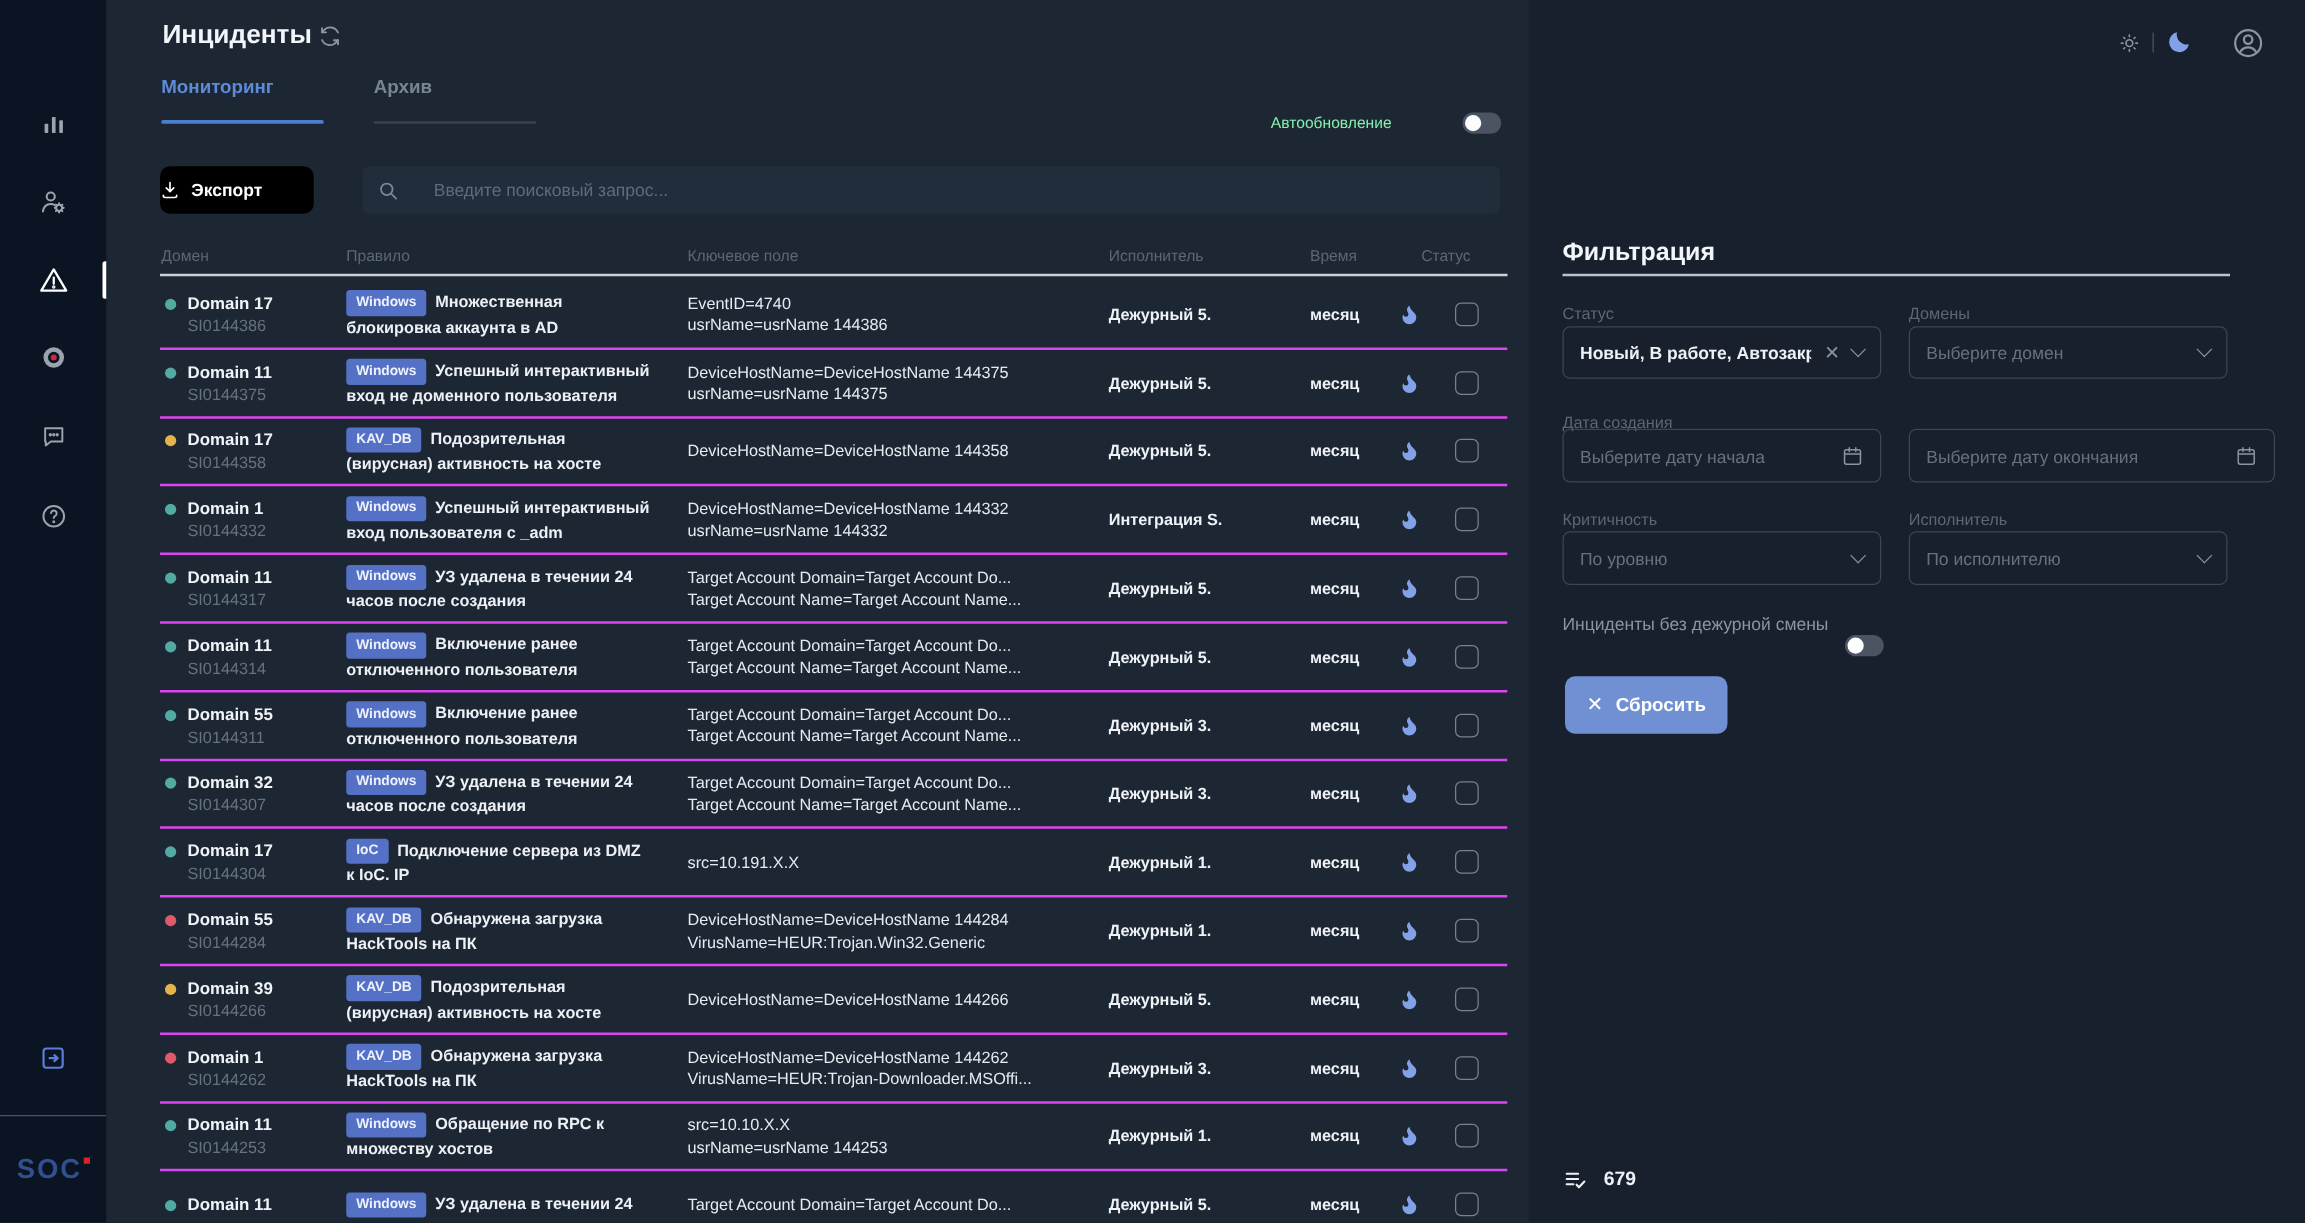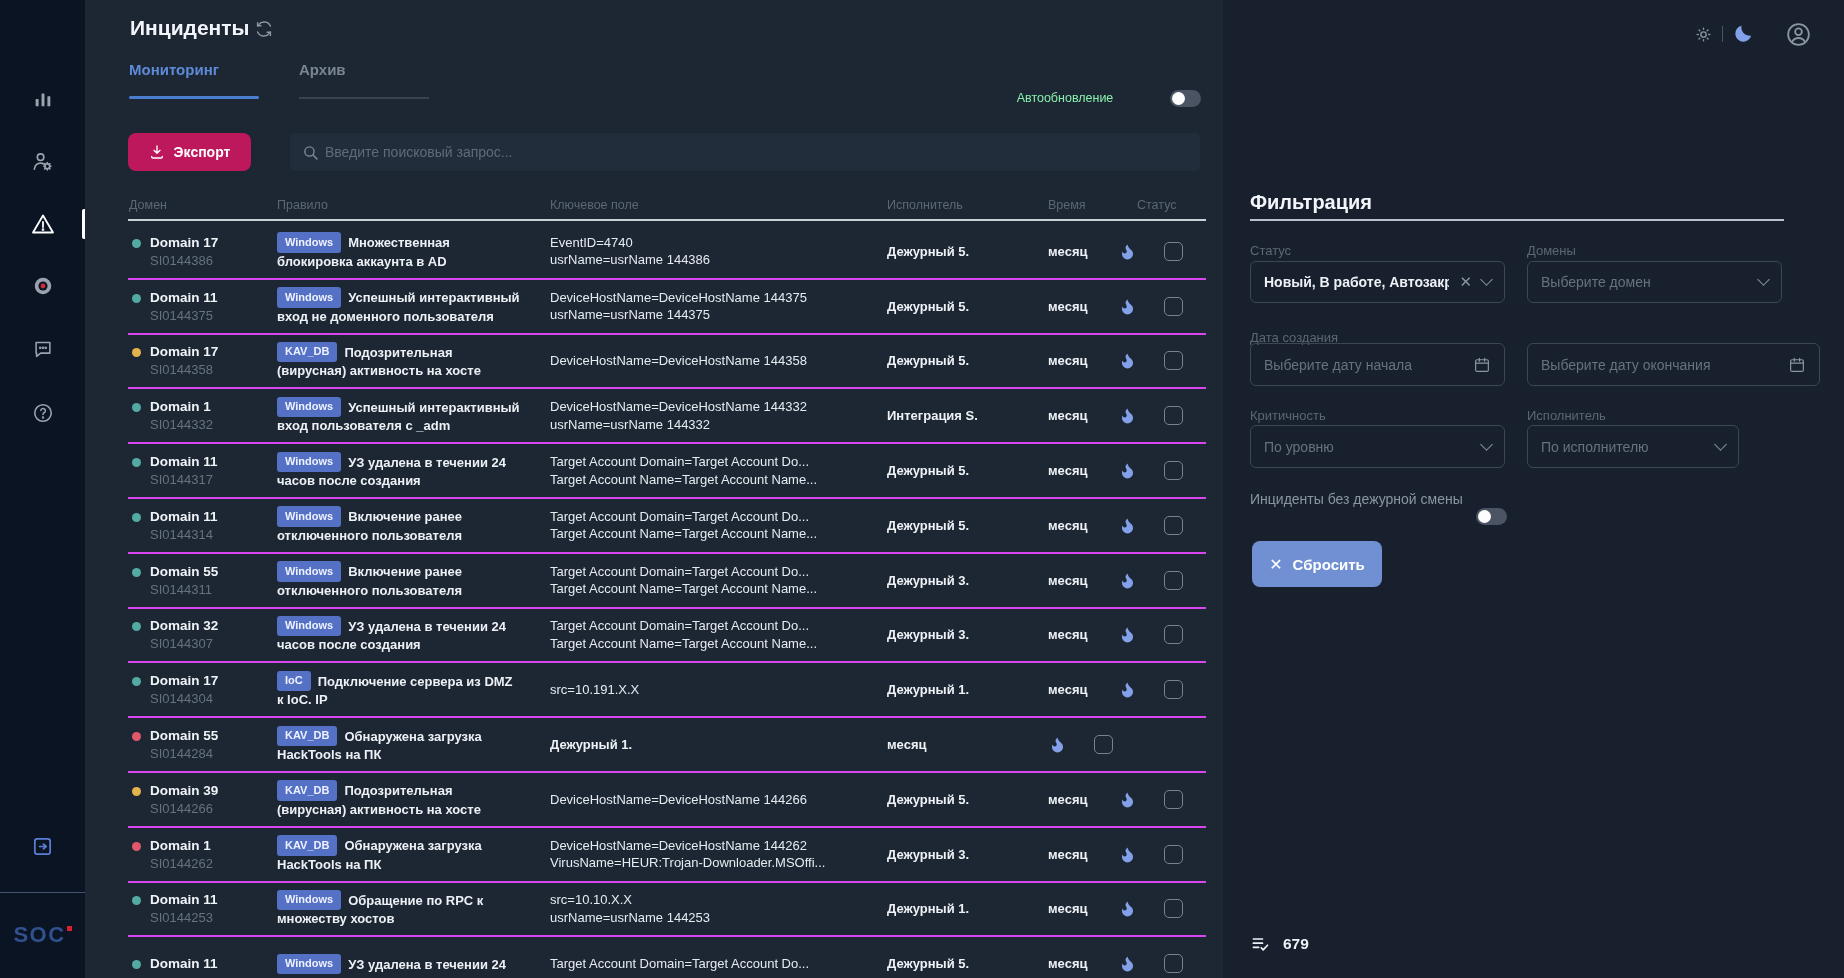--- a/index.html
+++ b/index.html
@@ -30,25 +30,25 @@
   .tab{font-size:15px;font-weight:700;cursor:pointer}
   .tab-active{left:129px;top:61px;color:#5d8bd8}
   .tab-idle{left:299px;top:61px;color:#7a8593}
   .tab-line-active{left:129px;top:96px;width:130px;height:3px;background:#4c7ecf;border-radius:2px}
   .tab-line-idle{left:299px;top:97px;width:130px;height:2px;background:#39434f}
   .autoref-label{left:978px;top:91px;width:174px;text-align:center;font-size:12.5px;color:#86efac}
   .toggle{width:31px;height:17px;border-radius:9px;background:#4a5462;position:relative;cursor:pointer}
   .toggle::after{content:"";position:absolute;left:2px;top:2px;width:13px;height:13px;border-radius:50%;background:#fdfdfd}
 
   
-  .export-btn{left:128px;top:133px;width:123px;height:38px;background:#be185d;border-radius:8px;
-              display:flex;align-items:center;justify-content:center;gap:9px;color:#fff;
+  .export-btn{left:128px;top:133px;width:123px;height:38px;background:#000000;border-radius:8px;
+              display:flex;align-items:center;justify-content:flex-start;gap:9px;color:#fff;
               font-size:14px;font-weight:600;cursor:pointer}
   .search-box{left:290px;top:133px;width:910px;height:38px;background:#222d3b;border-radius:5px;
-              display:flex;align-items:center;padding:0 12px;box-sizing:border-box;gap:4px}
+              display:flex;align-items:center;padding:0 12px;box-sizing:border-box;gap:26px}
   .search-box input{flex:1;background:transparent;border:none;outline:none;color:#e8edf3;font-size:14px;
               font-family:"Liberation Sans",sans-serif}
   .search-box input::placeholder{color:#5f6b7a}
   .search-icon{color:#7c8795}
 
   
   .thead{left:128px;top:198px;width:1078px;height:16px}
   .thead span{position:absolute;top:0;font-size:12.5px;color:#5c6774}
   .th-line{left:128px;top:219px;width:1078px;height:2px;background:#dde3ea;opacity:.9}
   .tbody{left:128px;top:225px;width:1078px;height:753px;overflow:hidden}
@@ -453,20 +453,24 @@
   </div>
     <div class="row">
     <div class="cell-domain">
       <span class="dot sev-red"></span>
       <span class="dom">
         <span class="dom-name">Domain 55</span>
         <span class="dom-id">SI0144284</span>
       </span>
     </div>
     <div class="cell-rule"><span class="badge">KAV_DB</span><span>Обнаружена загрузка HackTools на ПК</span></div>
+    <div class="cell-key">
+        <div>DeviceHostName=DeviceHostName 144284</div>
+        <div>VirusName=HEUR:Trojan.Win32.Generic</div>
+      </div>
     <div class="cell-assignee">Дежурный 1.</div>
     <div class="cell-time">месяц</div>
     <div class="cell-status">
       <span class="flame">
         <svg viewBox="0 0 24 24" width="19" height="19">
             <path fill="currentColor" d="M8.5 14.5A2.5 2.5 0 0 0 11 12c0-1.38-.5-2-1-3-1.072-2.143-.224-4.054 2-6 .5 2.5 2 4.9 4 6.5 2 1.6 3 3.5 3 5.5a7 7 0 1 1-14 0c0-1.153.433-2.294 1-3a2.5 2.5 0 0 0 2.5 2.5z"></path>
           </svg>
       </span>
       <span class="checkbox"></span>
     </div>
@@ -603,21 +607,21 @@
   </span>
 </div>
 
 <div class="abs f-label" style="left:1250px;top:408px">Критичность</div>
 <div class="abs f-field" style="left:1250px;top:425px;width:255px;height:43px">
   <span class="f-ph">По уровню</span>
   <span class="chev"></span>
 </div>
 
 <div class="abs f-label" style="left:1527px;top:408px">Исполнитель</div>
-<div class="abs f-field" style="left:1527px;top:425px;width:212px;height:43px">
+<div class="abs f-field" style="left:1527px;top:425px;width:255px;height:43px">
   <span class="f-ph">По исполнителю</span>
   <span class="chev"></span>
 </div>
 
 <div class="abs f-toggle-label">Инциденты без дежурной смены</div>
 <div class="abs toggle" style="left:1476px;top:491px"></div>
 
 <div class="abs reset-btn">
   <span class="reset-x">✕</span>
   <span>Сбросить</span>

